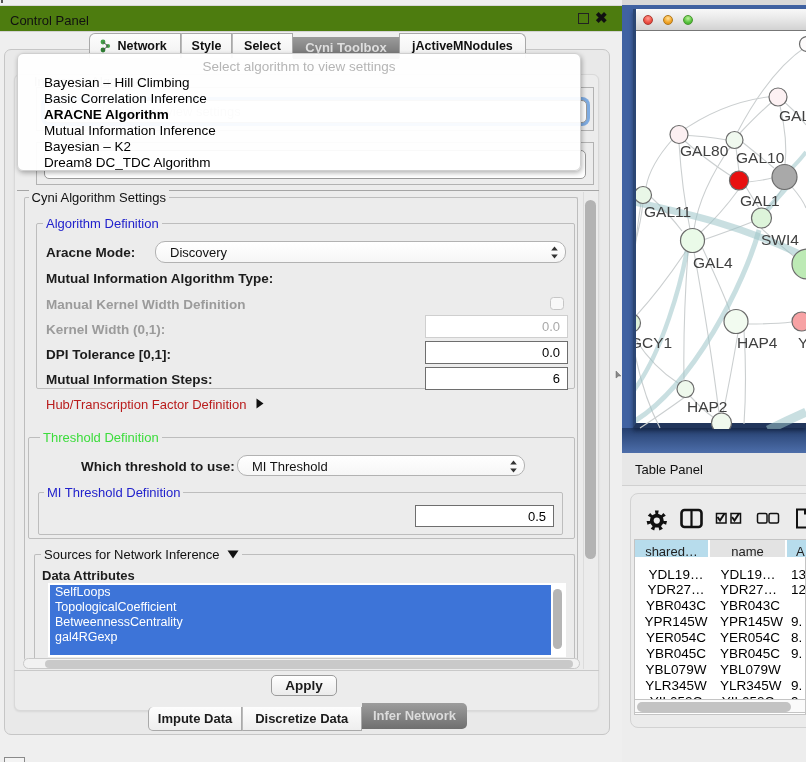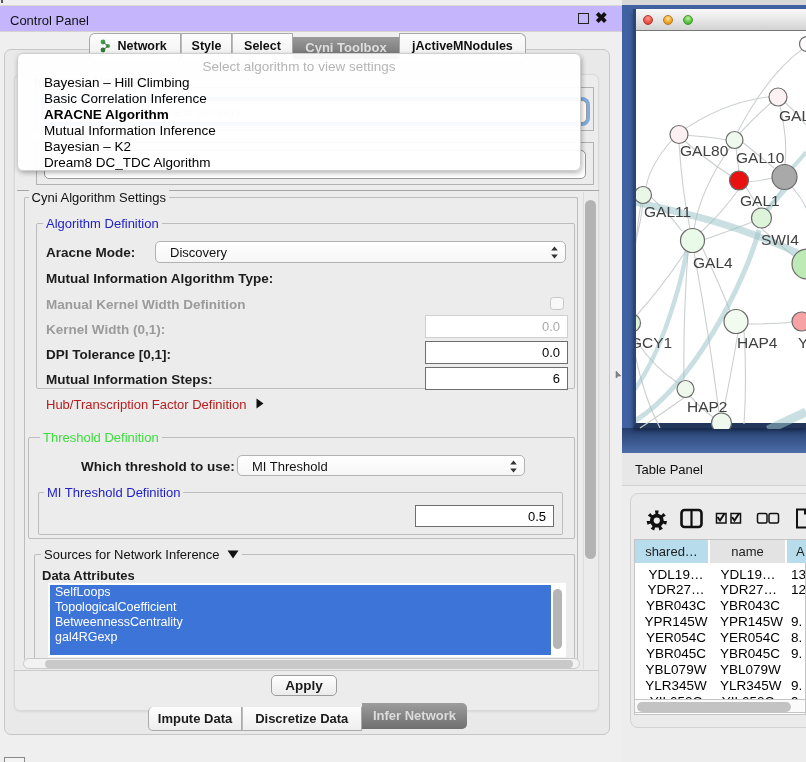--- a/index.html
+++ b/index.html
@@ -2,21 +2,21 @@
 <html><head>
 <meta charset="utf-8">
 <style>
 * { margin:0; padding:0; box-sizing:border-box; }
 html,body { width:806px; height:762px; overflow:hidden; }
 #page { position:relative; width:806px; height:762px; background:#efefef;
   font-family:"Liberation Sans", sans-serif; color:#1c1c1c; }
 .abs { position:absolute; }
 
 
-#titlebar { left:0; top:5px; width:622px; height:27px; background:#c4b5fd;
+#titlebar { left:0; top:5px; width:622px; height:27px; background:#4d7c0f;
   border-top:1px solid #d8d8d8; border-bottom:1px solid #d2d2d2; }
 #titlebar .t { position:absolute; left:10px; top:6.5px; font-size:13px; color:#111; }
 .winbtn { position:absolute; top:13px; }
 #sqbtn { left:578px; width:11px; height:11px; border:1.6px solid #222; background:transparent; }
 #xbtn { left:595px; top:9px; font-size:15px; font-weight:bold; color:#111; }
 
 
 .tab { position:absolute; top:33px; height:25px; background:linear-gradient(#fdfdfd,#f0f0f0);
   border:1px solid #a9a9a9; border-bottom:none; font-size:12.5px; font-weight:bold;
   text-align:center; color:#111; line-height:25px; }
@@ -40,21 +40,21 @@
 
 .grp { position:absolute; border:1px solid #bdbdbd; border-radius:2px; }
 .grp-title { position:absolute; top:-8px; background:#ececec; padding:0 3px; font-size:13px; white-space:nowrap; }
 .blue { color:#2222cc; }
 .green { color:#3cdc3c; }
 
 .lbl { position:absolute; font-size:13.5px; font-weight:bold; white-space:nowrap; }
 .lbl-dis { color:#9b9b9b; }
 
 .combo { position:absolute; background:linear-gradient(#ffffff,#f6f6f6); border:1px solid #b2b2b2;
-  border-radius:5px; font-size:13px; color:#111; }
+  border-radius:10px; font-size:13px; color:#111; }
 .combo .ct { position:absolute; left:14px; top:3px; }
 .combo .arr { position:absolute; right:6px; top:3px; width:9px; height:15px; }
 .fld { position:absolute; background:#fff; font-size:13px; text-align:right; padding:3px 7px 0 0; }
 .fld-dark { border:1px solid #6e6e6e; color:#000; }
 .fld-dis { border:1px solid #cfcfcf; color:#a9a9a9; }
 
 #chk-dis { left:550px; top:296.5px; width:13.5px; height:13px; background:#f8f8f8;
   border:1px solid #c6c6c6; border-radius:3.5px; }
 
 
@@ -104,21 +104,21 @@
 
 
 #tp-strip { left:622px; top:453px; width:184px; height:33px; background:#e7e7e7;
   border-bottom:1px solid #d0d0d0; }
 #tp-strip .t { position:absolute; left:13px; top:9px; font-size:13px; color:#111; }
 #tp-bg { left:622px; top:486px; width:184px; height:276px; background:#ededed; }
 #tp-panel { left:630px; top:493px; width:184px; height:235px; background:#ebebeb;
   border:1px solid #d2d2d2; border-radius:8px; }
 
 #nettable { left:634px; top:539px; width:172px; height:176px; background:#fff; border:1px solid #c4c4c4; }
-.th { position:absolute; top:0; height:23px; font-size:13px; color:#222; text-align:center; line-height:23px; }
+.th { position:absolute; top:0; height:17px; font-size:13px; color:#222; text-align:center; line-height:23px; }
 .trow { position:absolute; width:100%; height:16.3px; font-size:13.5px; color:#000; }
 .trow span { position:absolute; top:1px; }
 #tbl-hsb { left:634px; top:698.5px; width:172px; height:14.5px; background:#fafafa; border:1px solid #c4c4c4; }
 #tbl-hthumb { position:absolute; left:2px; top:2px; width:154px; height:10px; background:#c3c3c3; border-radius:5px; }
 </style>
 </head>
 <body>
 <div id="page">
 
   <div class="abs" style="left:1px;top:0;width:2px;height:3px;background:#555"></div>

